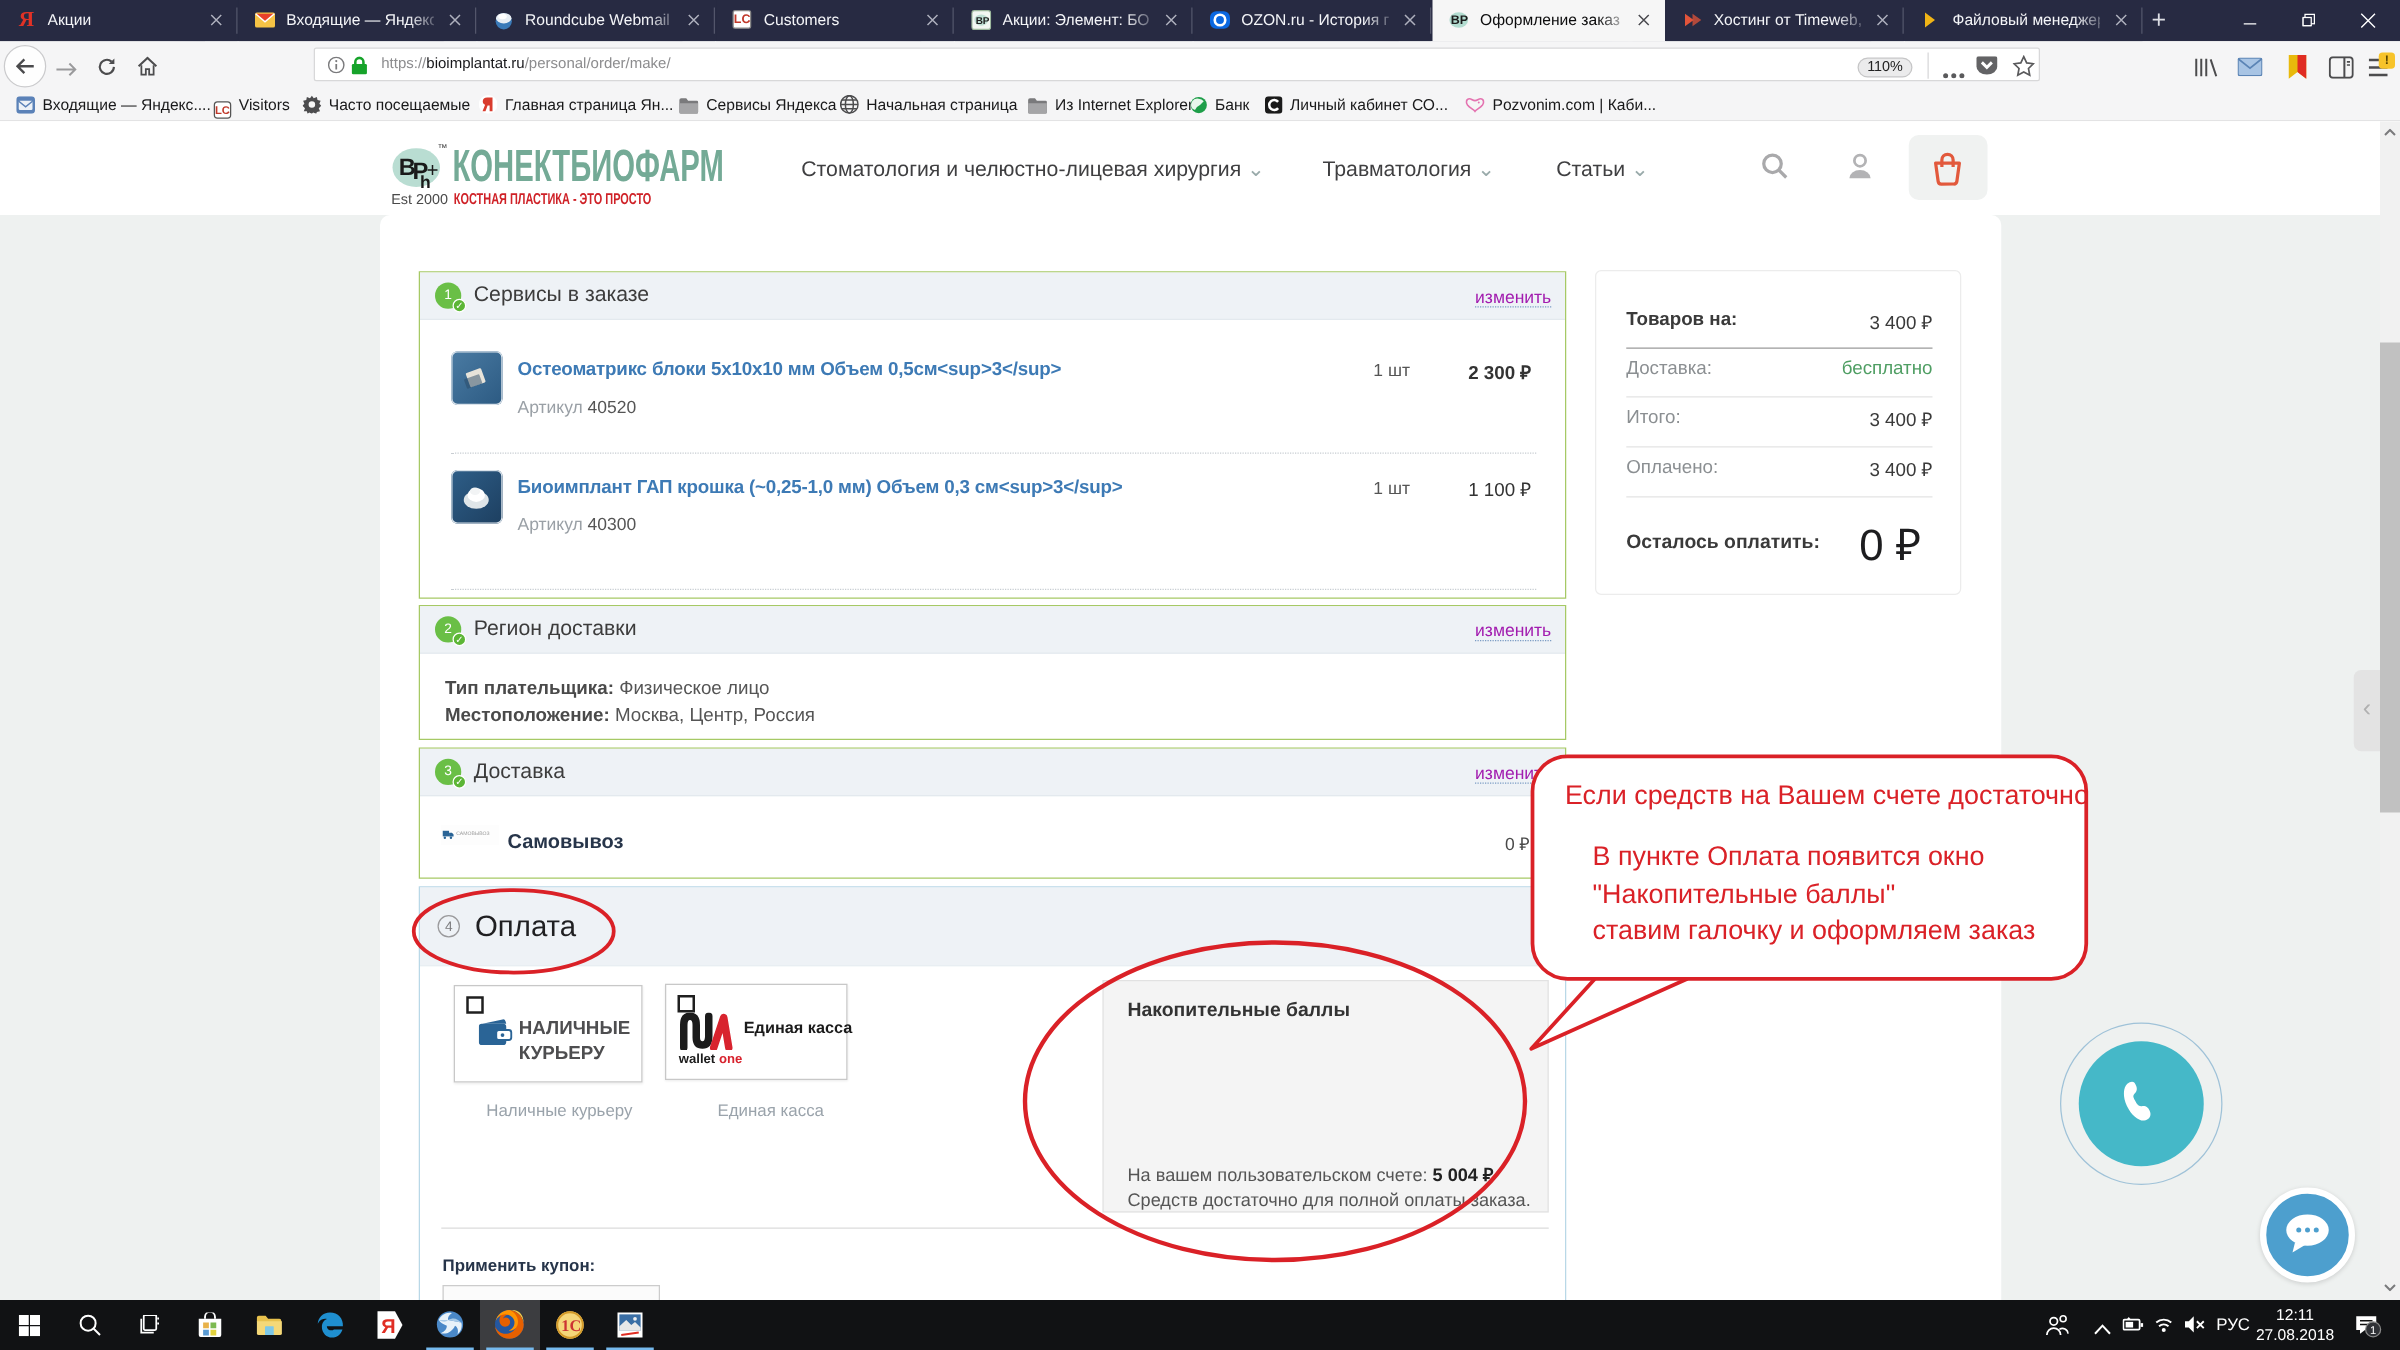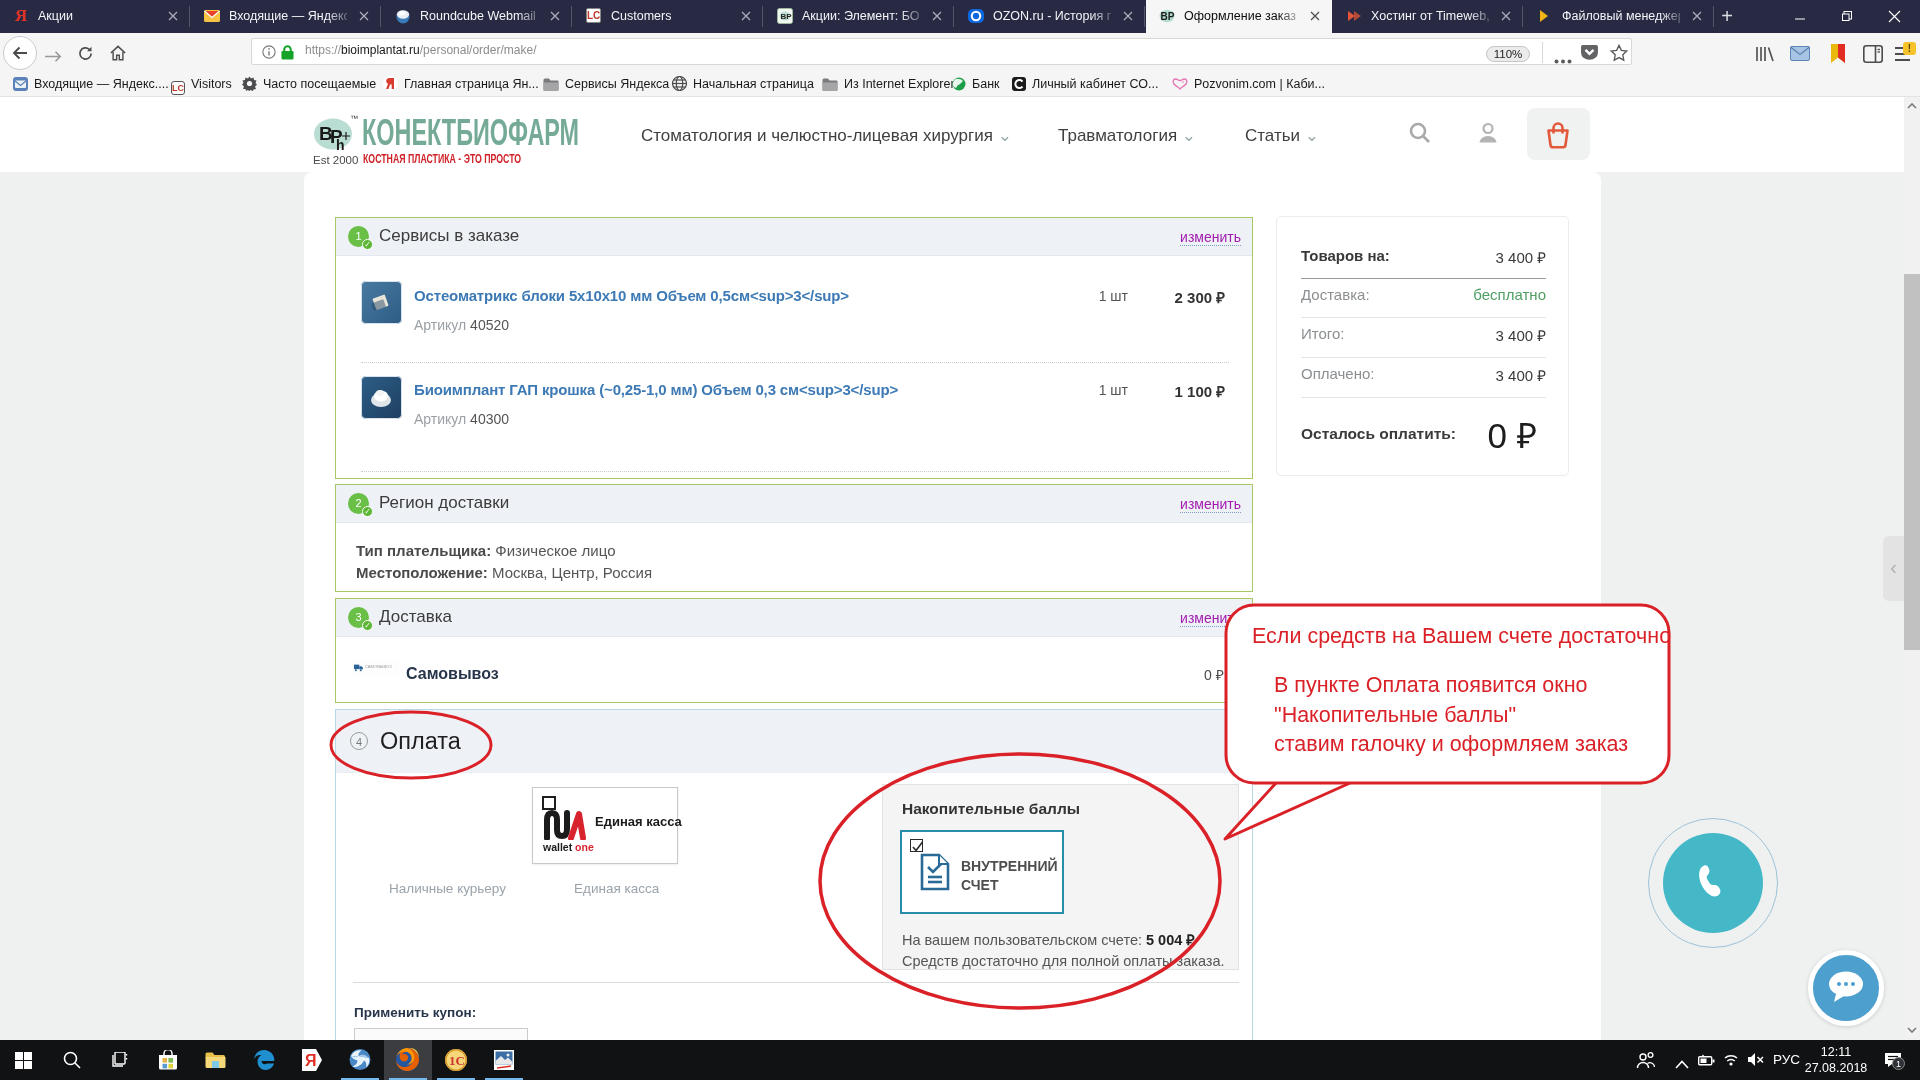--- a/index.html
+++ b/index.html
@@ -341,21 +341,21 @@
       <svg width="41" height="43">
           <ellipse cx="20" cy="24" rx="10" ry="7" fill="#dfe5e8"></ellipse>
           <ellipse cx="20" cy="20" rx="7" ry="5.5" fill="#fff"></ellipse>
           <ellipse cx="19" cy="17" rx="4" ry="3" fill="#f2f4f5"></ellipse>
         </svg>
     </div>
     <div class="abs" style="left:25px;top:253px;width:868px;border-top:1.5px dotted #c8cdd2"></div>
     <div class="abs prodname" style="left:78px;top:163px">Биоимплант ГАП крошка (~0,25-1,0 мм) Объем 0,3 см&lt;sup&gt;3&lt;/sup&gt;</div>
     <div class="abs" style="left:78px;top:193px;font-size:14px"><span style="color:#9aa0a6">Артикул</span> <span style="color:#555">40300</span></div>
     <div class="abs" style="right:124px;top:164px;font-size:14px;color:#555">1 шт</div>
-    <div class="abs" style="right:27px;top:163px;font-size:15px;font-weight:bold;color:#333">1 100 ₽</div>
+    <div class="abs" style="right:27px;top:163px;font-size:15px;font-weight:normal;color:#333">1 100 ₽</div>
   </div>
 
   <div class="secbox" style="top:387px;height:108px">
     <div class="sechead" style="height:38px">
         <span class="gnum">2<span class="chk">✓</span></span>
         <span class="sectitle">Регион доставки</span>
         <span class="chg">изменить</span>
       </div>
     <div class="abs" style="left:20px;top:57px;font-size:15px;color:#4a4a4a"><b>Тип плательщика:</b> <span style="color:#555">Физическое лицо</span></div>
     <div class="abs" style="left:20px;top:79px;font-size:15px;color:#4a4a4a"><b>Местоположение:</b> <span style="color:#555">Москва, Центр, Россия</span></div>
@@ -378,47 +378,44 @@
     </div>
     <div class="abs" style="left:70px;top:66px;font-size:16px;font-weight:bold;color:#27354a">Самовывоз</div>
     <div class="abs" style="left:868px;top:66px;font-size:14px;color:#4a4a4a">0 ₽</div>
   </div>
 
   <div class="secbox" style="top:612px;height:340px;border-color:#b9d8e7">
     <div class="sechead" style="height:63px;border-bottom-color:#e8eef2">
       <span class="abs" style="left:14px;top:22px;width:18px;height:18px;border-radius:50%;border:1px solid #9a9a9c;color:#7a7a7c;font-size:11px;text-align:center;line-height:18px">4</span>
       <span class="abs" style="left:44px;top:18px;font-size:23.5px;color:#1f1f21">Оплата</span>
     </div>
+    <div class="abs" style="left:27px;top:78px;width:151px;height:78px;background:#fff;border:1px solid #c8c8c8;box-shadow:0 1px 2px rgba(0,0,0,0.08)">
+      <span class="abs" style="left:9px;top:8px;width:14px;height:14px;border:2px solid #1f1f1f;background:#fff"></span>
+      <svg width="28" height="26" viewBox="0 0 28 26" style="position:absolute;left:19px;top:26px">
+          <rect x="0" y="4" width="22" height="17" rx="2.5" fill="#2a6496"></rect>
+          <path d="M3 4 L19 0.5 a2 2 0 0 1 2.4 1.4 L22 4" fill="#2a6496"></path>
+          <rect x="14" y="9" width="12" height="8" rx="2" fill="#fff" stroke="#2a6496" stroke-width="1.5"></rect>
+          <circle cx="19" cy="13" r="1.5" fill="#2a6496"></circle>
+        </svg>
+      <span class="abs" style="left:51px;top:24px;font-size:15px;font-weight:bold;color:#4e4e50;line-height:20px">НАЛИЧНЫЕ<br>КУРЬЕРУ</span>
+    </div>
     <div class="abs" style="left:53px;top:171px;font-size:13.5px;color:#9aa3ab">Наличные курьеру</div>
     <div class="abs" style="left:196px;top:77px;width:146px;height:77px;background:#fff;border:1px solid #c8c8c8;box-shadow:0 1px 2px rgba(0,0,0,0.08)">
       <span class="abs" style="left:9px;top:8px;width:14px;height:14px;border:2px solid #1f1f1f;background:#fff"></span>
       <svg width="44" height="30" viewBox="0 0 44 30" style="position:absolute;left:10px;top:22px">
           <path d="M4 28 L4 10 Q4 3 9 3 Q14 3 14 10 L14 20 Q14 26 19 26 Q24 26 24 19 L24 3" fill="none" stroke="#1b1b1b" stroke-width="6" stroke-linecap="round"></path>
           <path d="M28 28 L36 4 L40 28" fill="none" stroke="#d8232e" stroke-width="6" stroke-linecap="round" stroke-linejoin="round"></path>
         </svg>
       <span class="abs" style="left:10px;top:53px;font-size:10.5px;font-weight:bold;color:#1b1b1b">wallet <span style="color:#d8232e">one</span></span>
       <span class="abs" style="left:62px;top:26px;font-size:13px;font-weight:bold;color:#1b1b1b;white-space:nowrap">Единая касса</span>
     </div>
     <div class="abs" style="left:238px;top:171px;font-size:13.5px;color:#9aa3ab">Единая касса</div>
 
     <div class="abs" style="left:546px;top:74px;width:357px;height:186px;background:#f4f4f4;border:1px solid #e2e2e2">
       <div class="abs" style="left:19px;top:15px;font-size:15.5px;font-weight:bold;color:#333">Накопительные баллы</div>
-      <div class="abs" style="left:17px;top:45px;width:164px;height:84px;background:#fff;border:2px solid #2a8cab">
-        <span class="abs" style="left:8px;top:7px;width:13px;height:13px;border:1.5px solid #2b2b2b;background:#fff"><svg width="13" height="13" viewBox="0 0 13 13">
-              <path d="M2 6 L5 9.5 L11.5 1" stroke="#2b2b2b" stroke-width="1.6" fill="none"></path>
-            </svg></span>
-        <svg width="30" height="38" viewBox="0 0 30 38" style="position:absolute;left:18px;top:21px">
-            <path d="M2 2 L19 2 L28 11 L28 36 L2 36 Z" fill="#fff" stroke="#2a6a96" stroke-width="2.6"></path>
-            <path d="M19 2 L19 11 L28 11" fill="#fff" stroke="#2a6a96" stroke-width="2"></path>
-            <path d="M8 14 L13 19 L21 11" stroke="#2a6a96" stroke-width="2.6" fill="none"></path>
-            <line x1="8" y1="24" x2="22" y2="24" stroke="#2a6a96" stroke-width="2.6"></line>
-            <line x1="8" y1="29" x2="22" y2="29" stroke="#2a6a96" stroke-width="2.6"></line>
-          </svg>
-        <span class="abs" style="left:59px;top:25px;font-size:14px;font-weight:bold;color:#4e4e50;line-height:19px">ВНУТРЕННИЙ<br>СЧЕТ</span>
-      </div>
       <div class="abs" style="left:19px;top:144px;font-size:14.5px;color:#555">На вашем пользовательском счете: <b style="color:#222">5 004 ₽</b></div>
       <div class="abs" style="left:19px;top:168px;font-size:14.5px;color:#555">Средств достаточно для полной оплаты заказа.</div>
     </div>
     <div class="abs" style="left:17px;top:272px;width:886px;border-top:1px solid #dcdcdc"></div>
     <div class="abs" style="left:18px;top:295px;font-size:13.5px;font-weight:bold;color:#27354a">Применить купон:</div>
     <div class="abs" style="left:18px;top:318px;width:174px;height:22px;background:#fbfbfb;border:1px solid #ccc"></div>
   </div>
 
   <div id="summary">
     <div class="srow" style="top:30px"><b>Товаров на:</b><span class="val">3 400 ₽</span></div>

